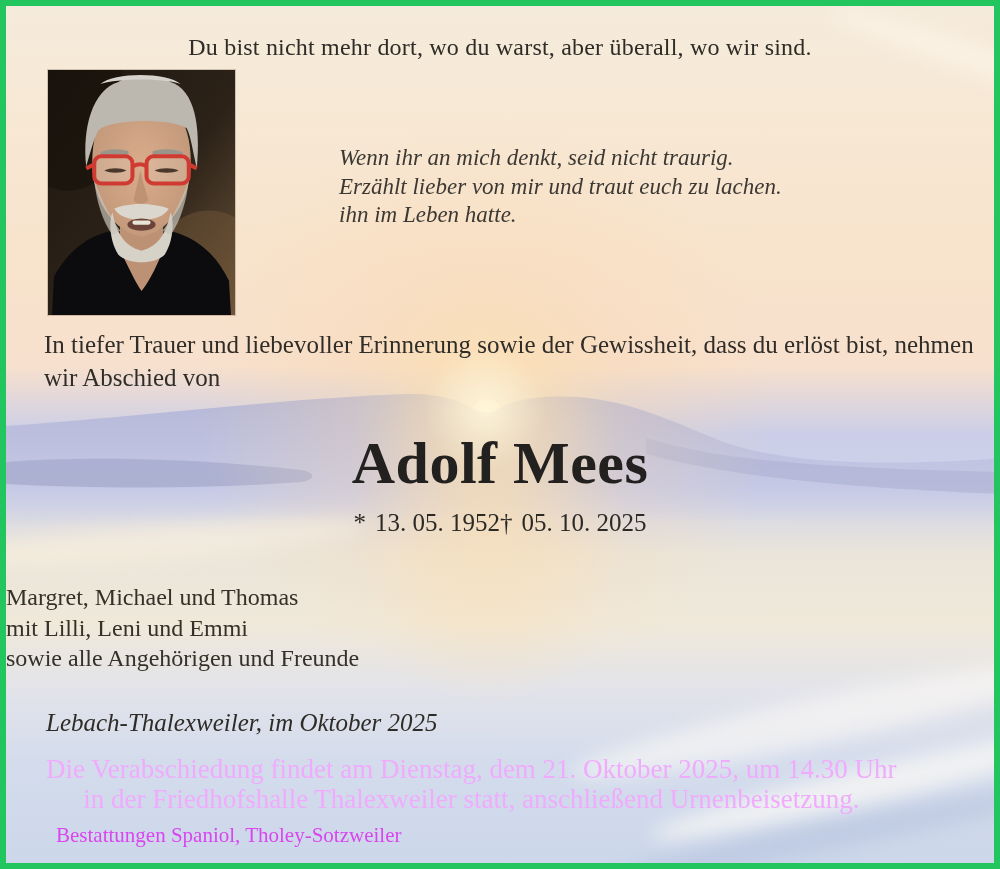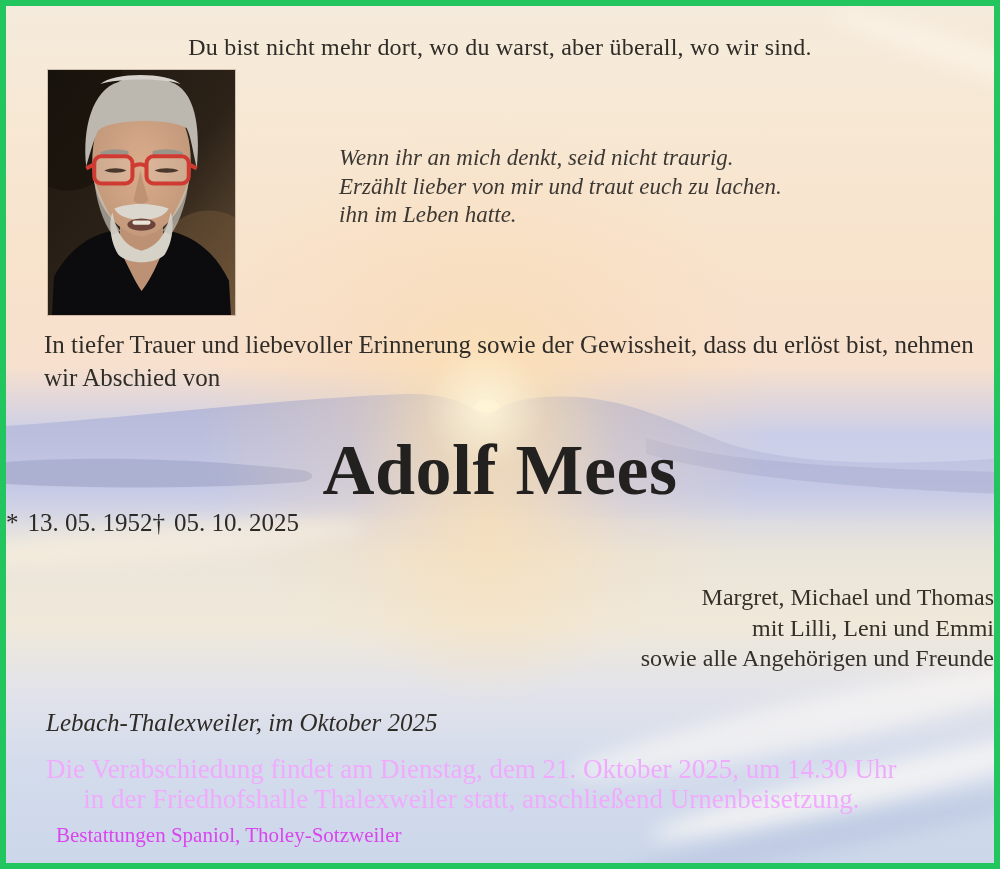--- a/index.html
+++ b/index.html
@@ -53,32 +53,32 @@
   .poem{
     position:absolute;left:333px;top:138px;
     font-size:23px;line-height:28.6px;font-style:italic;color:#3c3833;
   }
   .intro{
     position:absolute;left:38px;top:322px;width:935px;
     font-size:25px;line-height:33px;color:#302d29;
   }
   .name{
     position:absolute;left:0;right:0;top:423px;
-    text-align:center;font-size:72px;font-weight:700;color:#23211f;
+    text-align:center;font-size:60px;font-weight:700;color:#23211f;
     letter-spacing:0.5px;
   }
   .dates{
     position:absolute;left:0;right:0;top:503px;
-    display:flex;
+    display:flex;justify-content:center;
     font-size:25px;color:#2c2a27;
   }
   .dates .sym{display:inline-block;margin-right:9px;}
   .mourners{
     position:absolute;left:0;right:0;top:576px;
-    text-align:right;font-size:24px;line-height:30.5px;color:#353128;
+    text-align:left;font-size:24px;line-height:30.5px;color:#353128;
   }
   .place-date{
     position:absolute;left:40px;top:703px;
     font-size:25px;color:#2f2c28;font-style:italic;
   }
   .funeral{
     position:absolute;left:40px;top:748px;
     font-size:27px;line-height:30px;color:#f0abfc;text-align:center;
   }
   .funeral-home{

